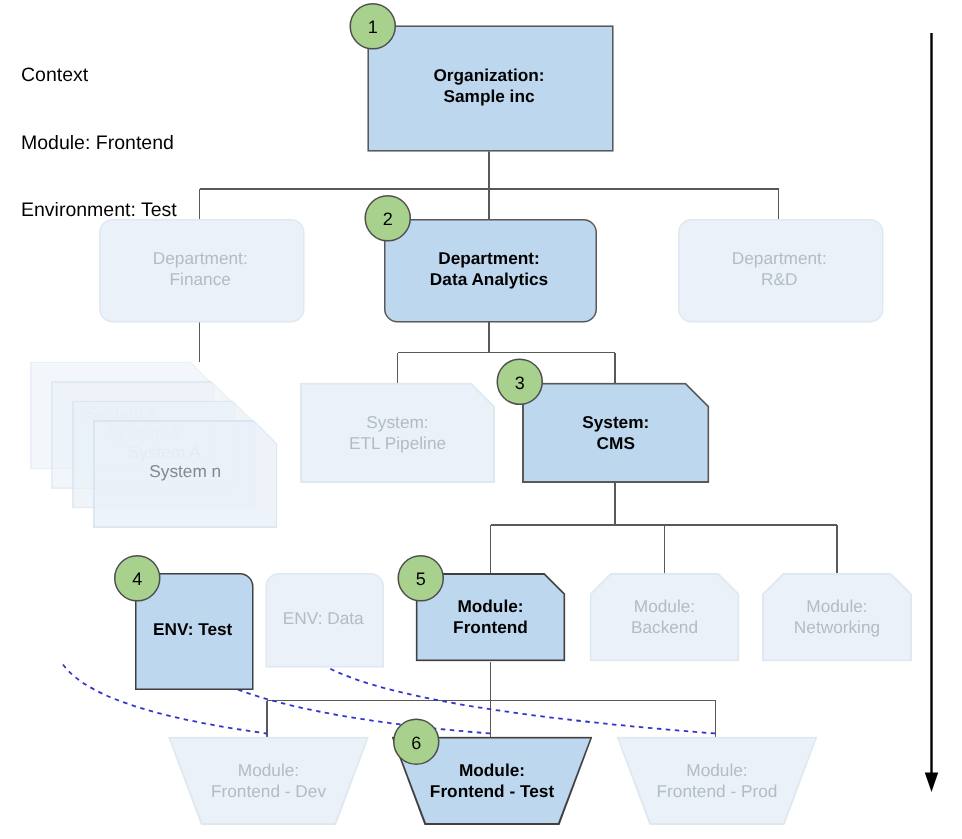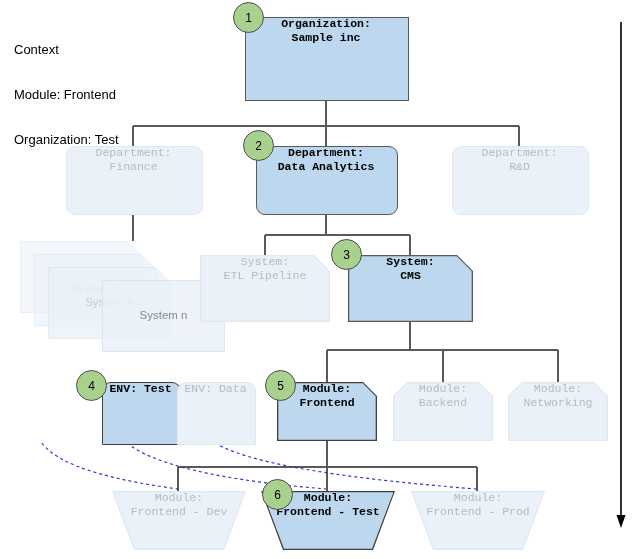--- a/index.html
+++ b/index.html
@@ -7,23 +7,23 @@
        font-family:"Liberation Sans","DejaVu Sans",sans-serif;}
 
   #canvas{position:absolute;left:0;top:0;width:641px;height:559px;}
   #svglayer{position:absolute;left:0;top:0;width:641px;height:559px;pointer-events:none;}
 
   
   .context{position:absolute;left:14px;top:12px;font-size:13px;color:#000;
            line-height:15px;white-space:pre;}
 
   
-  .node{position:absolute;box-sizing:border-box;display:flex;
+  .node{position:absolute;box-sizing:border-box;display:flex;align-items:center;
         justify-content:center;text-align:center;font-size:11.5px;line-height:14px;
-        color:#000;font-family:Liberation Mono, monospace;}
+        color:#000;}
   .node .lbl{white-space:pre-line;position:relative;z-index:2;}
 
   
   .active{color:#000;font-weight:bold;}
   .faded{color:#b3bcc6;font-weight:normal;}
 
   
   .shape{position:absolute;left:0;top:0;width:100%;height:100%;}
 
   
@@ -128,21 +128,21 @@
 
     <g>
       <path d="M621,22 L621,520" stroke="#000000" stroke-width="1.6" fill="none"></path>
       <path d="M621,528 L616.5,515 L625.5,515 Z" fill="#000000"></path>
     </g>
   </svg>
 
   <div class="context">
     <div>Context</div>
     <div>Module: Frontend</div>
-    <div>Organization: Test</div>
+    <div>Environment: Test</div>
   </div>
 
   <div class="node" style="left:245px;top:17px;width:162px;height:82px;">
     <div class="shape rect active-bg"></div>
     <div class="lbl active">Organization:
 Sample inc</div>
   </div>
   <div class="badge" style="left:233px;top:2px;">1</div>
 
   <div class="node" style="left:66px;top:146px;width:135px;height:67px;">
@@ -176,21 +176,21 @@
           <div class="in"></div>
         </div>
       <div class="stxt faded" style="top:28px;">System A</div>
     </div>
     <div class="stackitem" style="left:28px;top:26px;width:123px;height:72px;opacity:.72;">
       <div class="sk">
           <div class="in"></div>
         </div>
       <div class="stxt faded" style="top:28px;">System A</div>
     </div>
-    <div class="stackitem" style="left:42px;top:39px;width:123px;height:72px;opacity:.85;margin-left:40px;">
+    <div class="stackitem" style="left:42px;top:39px;width:123px;height:72px;opacity:.85;">
       <div class="sk">
           <div class="in"></div>
         </div>
       <div class="stxt" style="top:28px;color:#6f7780;">System n</div>
     </div>
   </div>
 
   <div class="node" style="left:200px;top:255px;width:130px;height:67px;">
     <div class="shape sysshape faded-bg">
       <div class="inner"></div>
@@ -202,21 +202,21 @@
   <div class="node" style="left:348px;top:255px;width:125px;height:67px;">
     <div class="shape sysshape active-bg">
       <div class="inner"></div>
     </div>
     <div class="lbl active">System:
 CMS</div>
   </div>
   <div class="badge" style="left:331px;top:239px;">3</div>
 
 
-  <div class="node" style="left:90px;top:382px;width:77px;height:61px;margin-left:12px;">
+  <div class="node" style="left:90px;top:382px;width:77px;height:76px;">
     <div class="shape envbox active-bg"></div>
     <div class="lbl active">ENV: Test</div>
   </div>
   <div class="badge" style="left:76px;top:370px;">4</div>
 
   <div class="node" style="left:177px;top:382px;width:77px;height:61px;">
     <div class="shape envbox faded-bg"></div>
     <div class="lbl faded">ENV: Data</div>
   </div>
 

